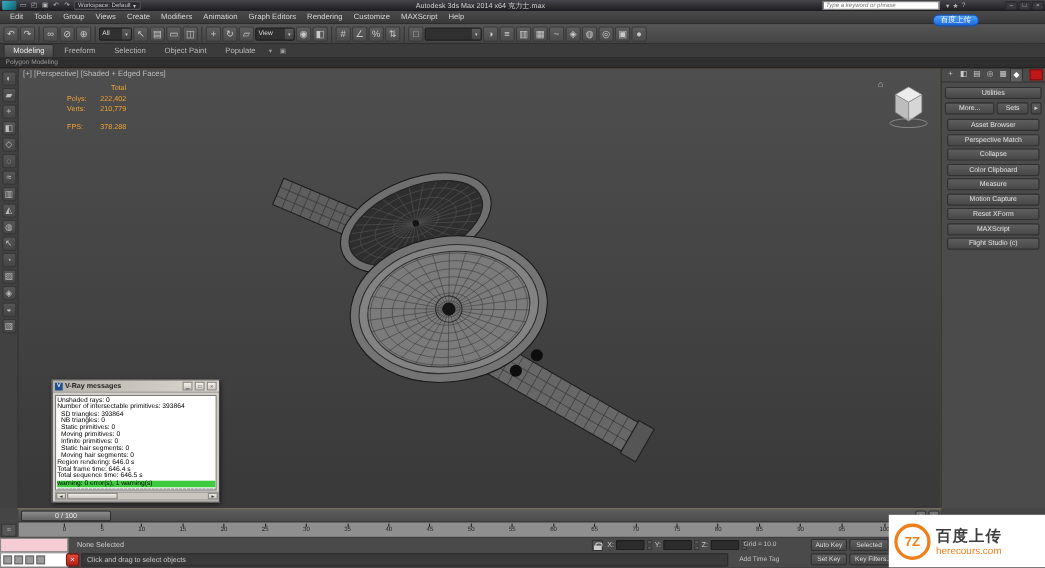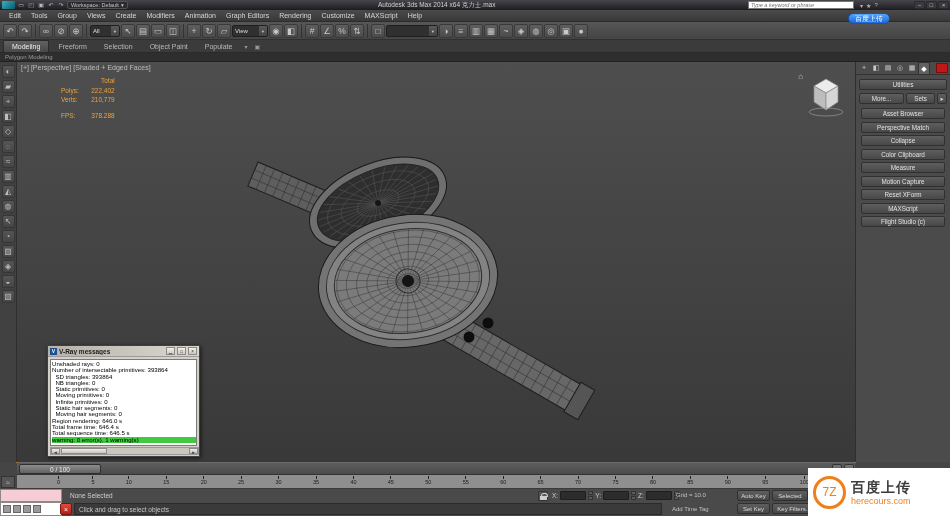--- a/index.html
+++ b/index.html
@@ -105,21 +105,21 @@
 .spin i{flex:1;background:#5a5a5a;border:1px solid #333}
 #grid-label{position:absolute;left:676px;top:3px;font-size:6px;color:#c2c2c2;white-space:nowrap}
 #addtag{position:absolute;left:672px;top:17px;font-size:6px;color:#c2c2c2;white-space:nowrap}
 .skbtn{position:absolute;height:11px;background:linear-gradient(#5e5e5e,#474747);border:1px solid #303030;border-radius:2px;color:#ddd;font-size:6px;text-align:center;line-height:10px;overflow:hidden;white-space:nowrap}
 #transport{position:absolute;left:812px;top:1px;display:flex;gap:1px}
 .tr-btn{width:12px;height:11px;background:linear-gradient(#5e5e5e,#474747);border:1px solid #303030;border-radius:2px;color:#ddd;font-size:6px;line-height:10px;text-align:center}
 #navctl{position:absolute;left:880px;top:14px;display:flex;gap:1px}
 
 
 #watermark{position:absolute;right:0;bottom:0;width:142px;height:48px;background:#fff;z-index:40;display:flex;align-items:center;padding:0 5px;gap:5px}
-#wm-logo{width:33px;height:33px;border:3px solid #ef7f1a;border-radius:50%;color:#ef7f1a;font-weight:normal;font-size:12px;display:flex;align-items:center;justify-content:center;flex:none}
+#wm-logo{width:33px;height:33px;border:3px solid #ef7f1a;border-radius:50%;color:#ef7f1a;font-weight:bold;font-size:12px;display:flex;align-items:center;justify-content:center;flex:none}
 #wm-name{font-size:14px;font-weight:bold;color:#3c3c3c;letter-spacing:1px;line-height:17px;white-space:nowrap}
 #wm-url{font-size:9px;color:#ef7f1a;font-weight:normal}
 #upload-badge{position:absolute;left:848px;top:13px;height:11px;padding:0 6px;background:linear-gradient(#53a6ff,#1b66d9);border:1px solid #1254b8;border-radius:6px;color:#fff;font-size:7px;line-height:10px;z-index:45;white-space:nowrap}
 </style>
 </head>
 <body>
 
 <div id="app">
 
   <div id="titlebar">

